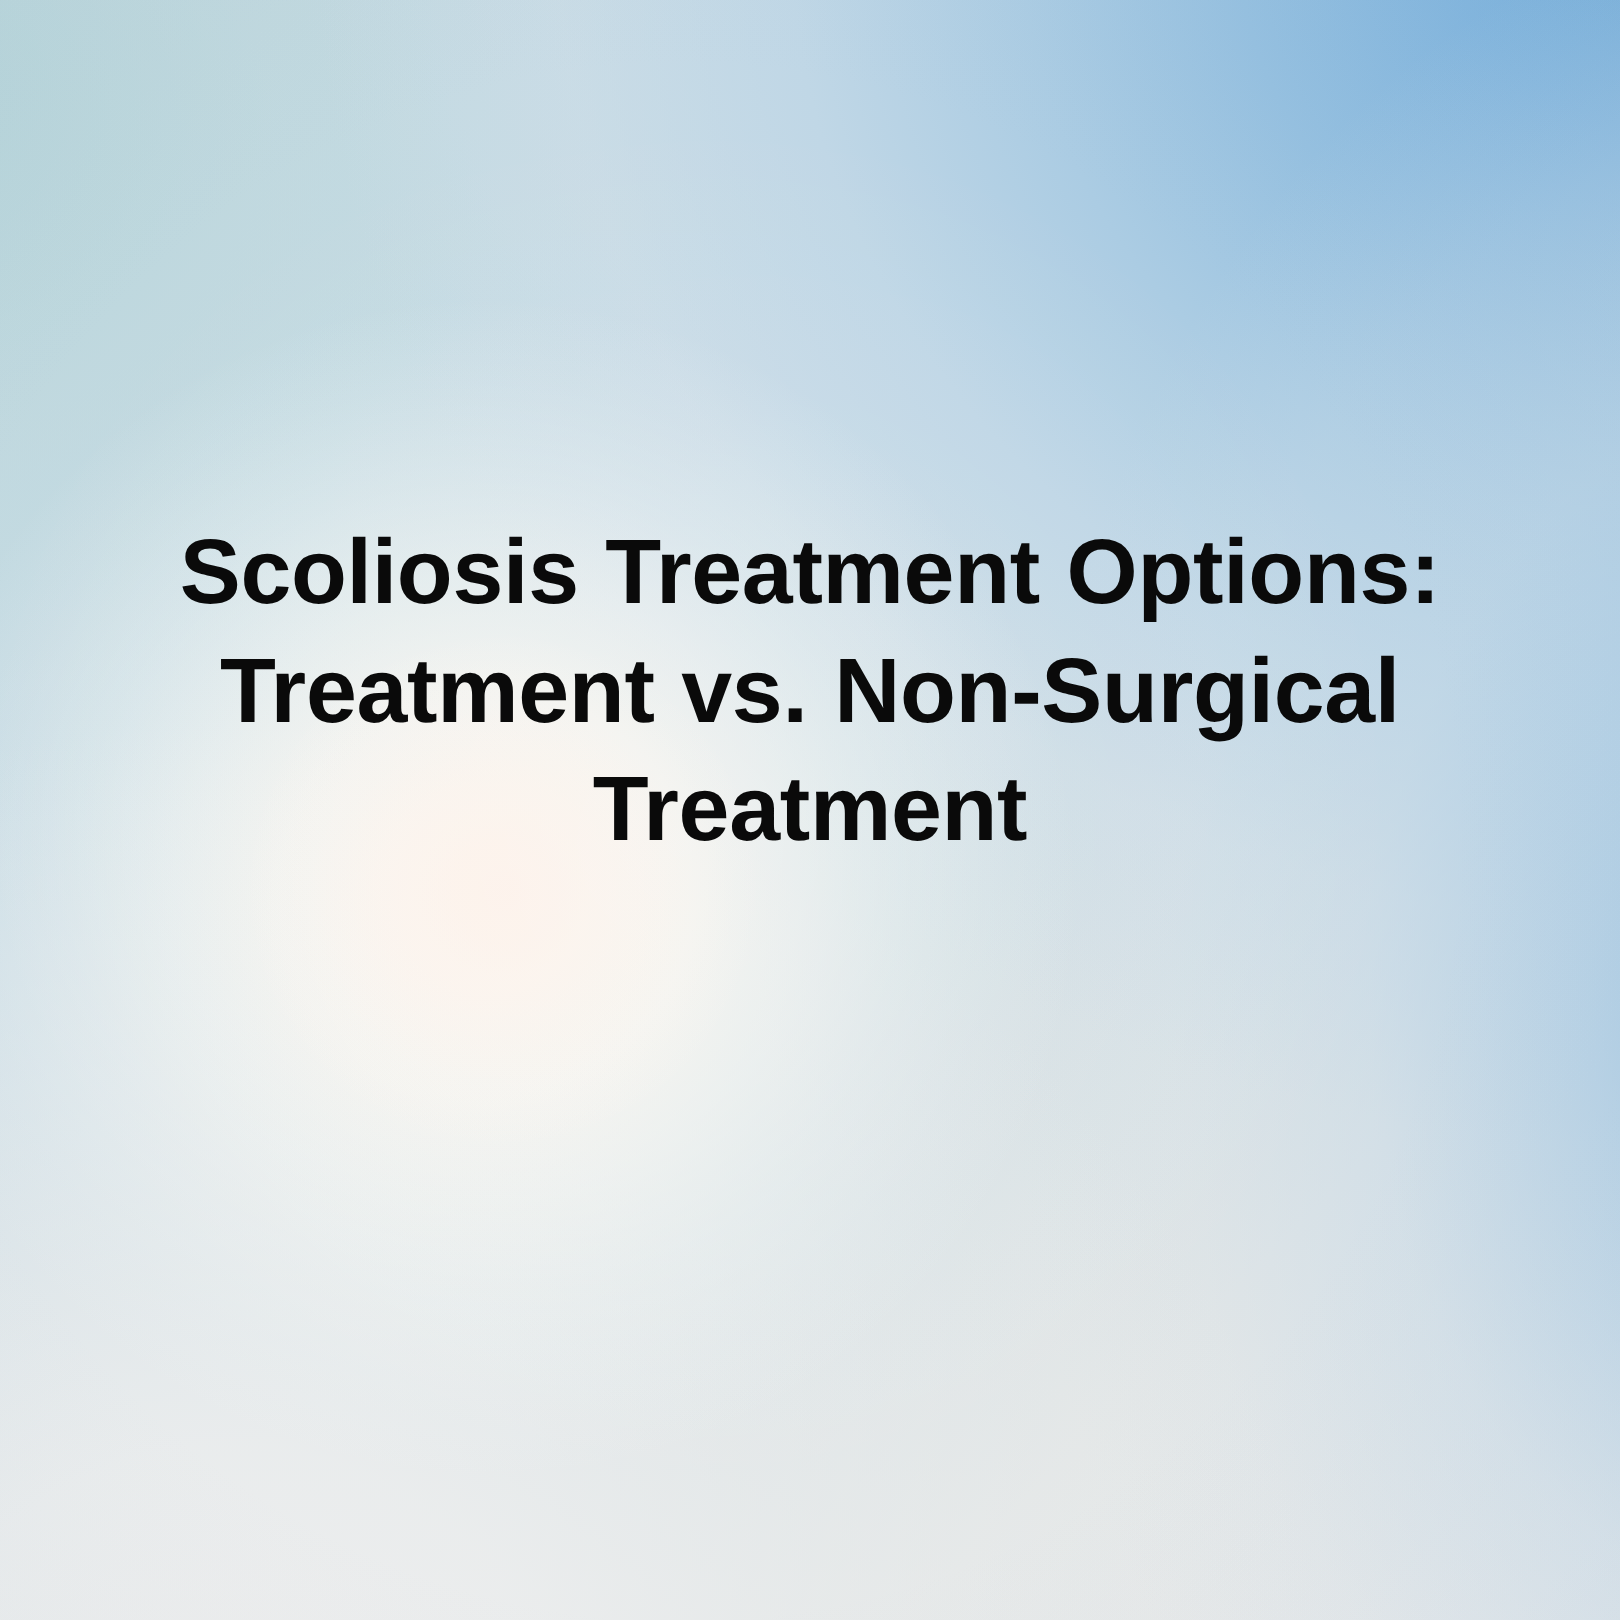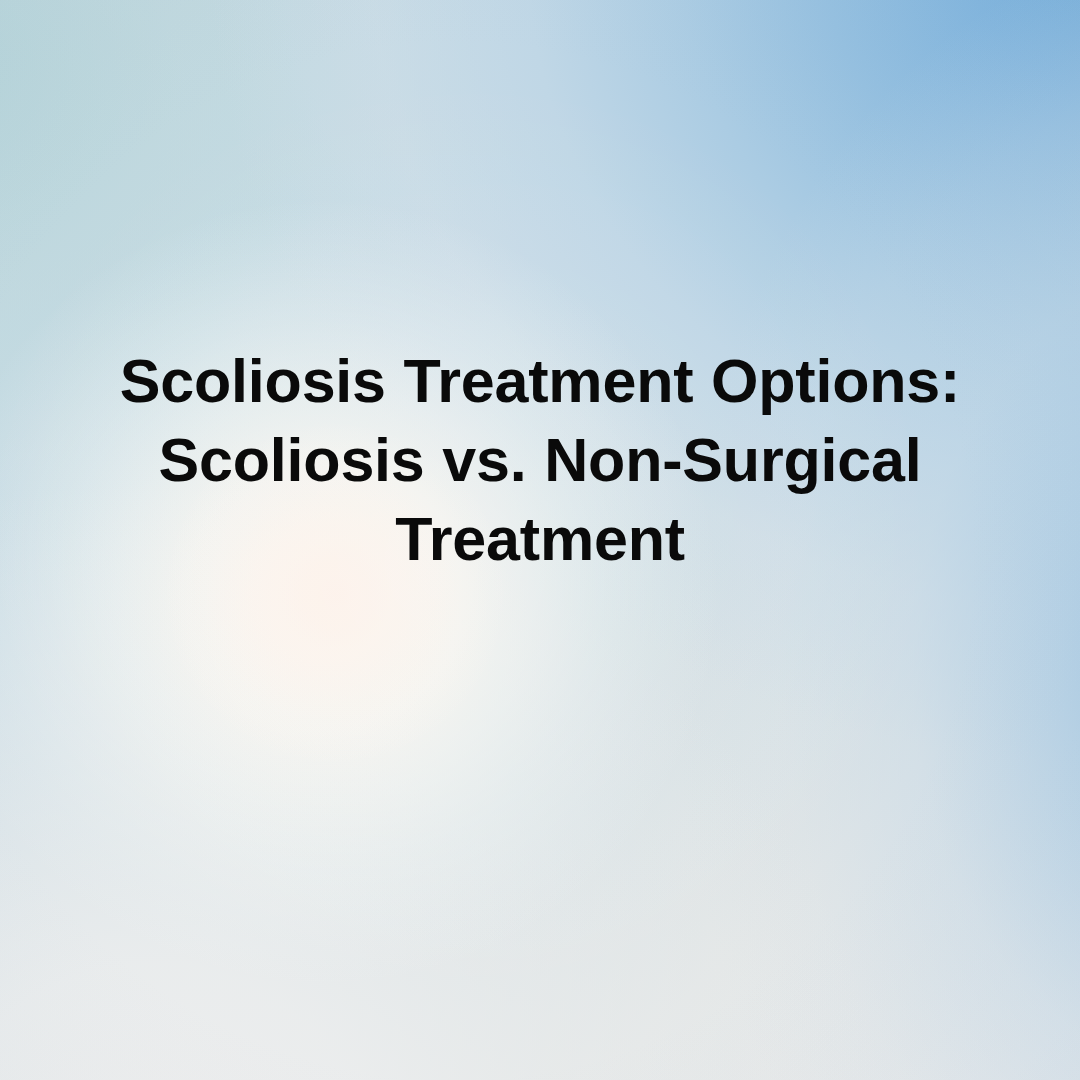--- a/index.html
+++ b/index.html
@@ -153,18 +153,18 @@
   <div class="bg-layer" id="bg-blue-tr"></div>
   <div class="bg-layer" id="bg-blue-r"></div>
   <div class="bg-layer" id="bg-grey-bl"></div>
   <div class="bg-layer" id="bg-cream-glow"></div>
   <div class="bg-layer" id="bg-cream-core"></div>
   <div class="bg-layer" id="bg-vignette"></div>
 
   <div id="headline-block">
     <h1 id="headline">
       <span class="headline-line">Scoliosis Treatment Options:</span>
-      <span class="headline-line">Scoliosis vs. Non-Surgical</span>
+      <span class="headline-line">Treatment vs. Non-Surgical</span>
       <span class="headline-line">Treatment</span>
     </h1>
   </div>
 
 </div>
 
 </body></html>

